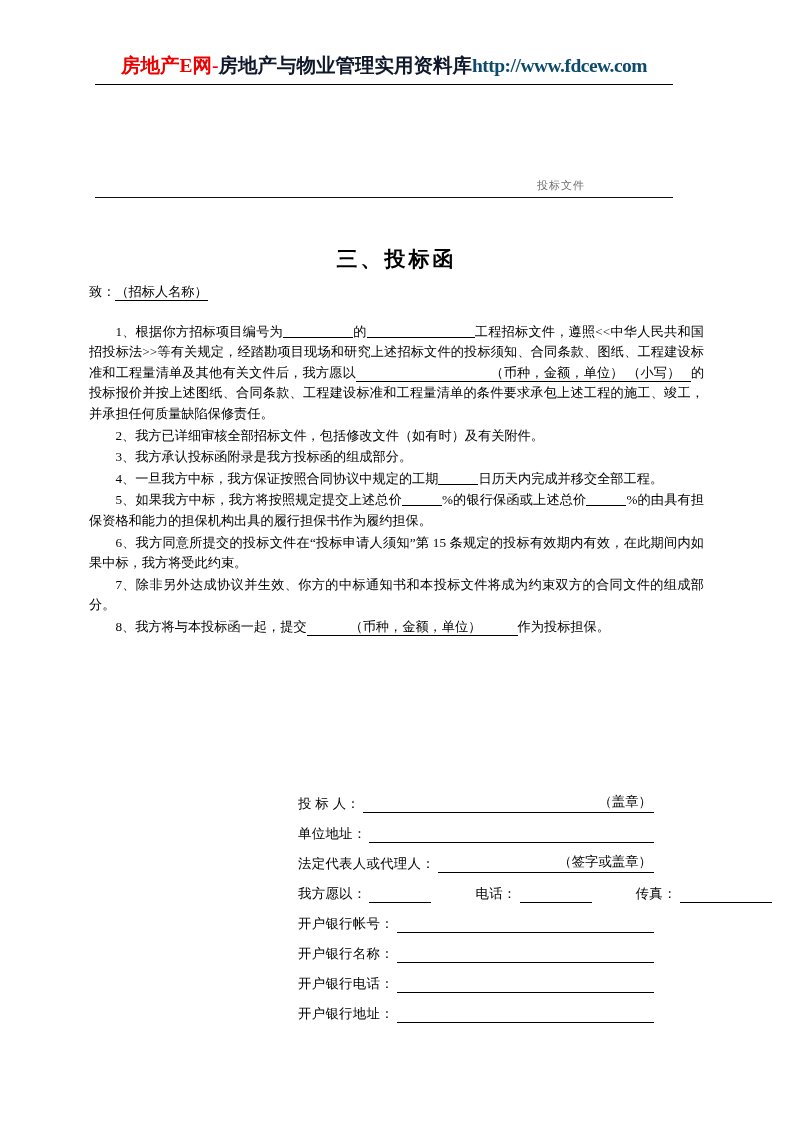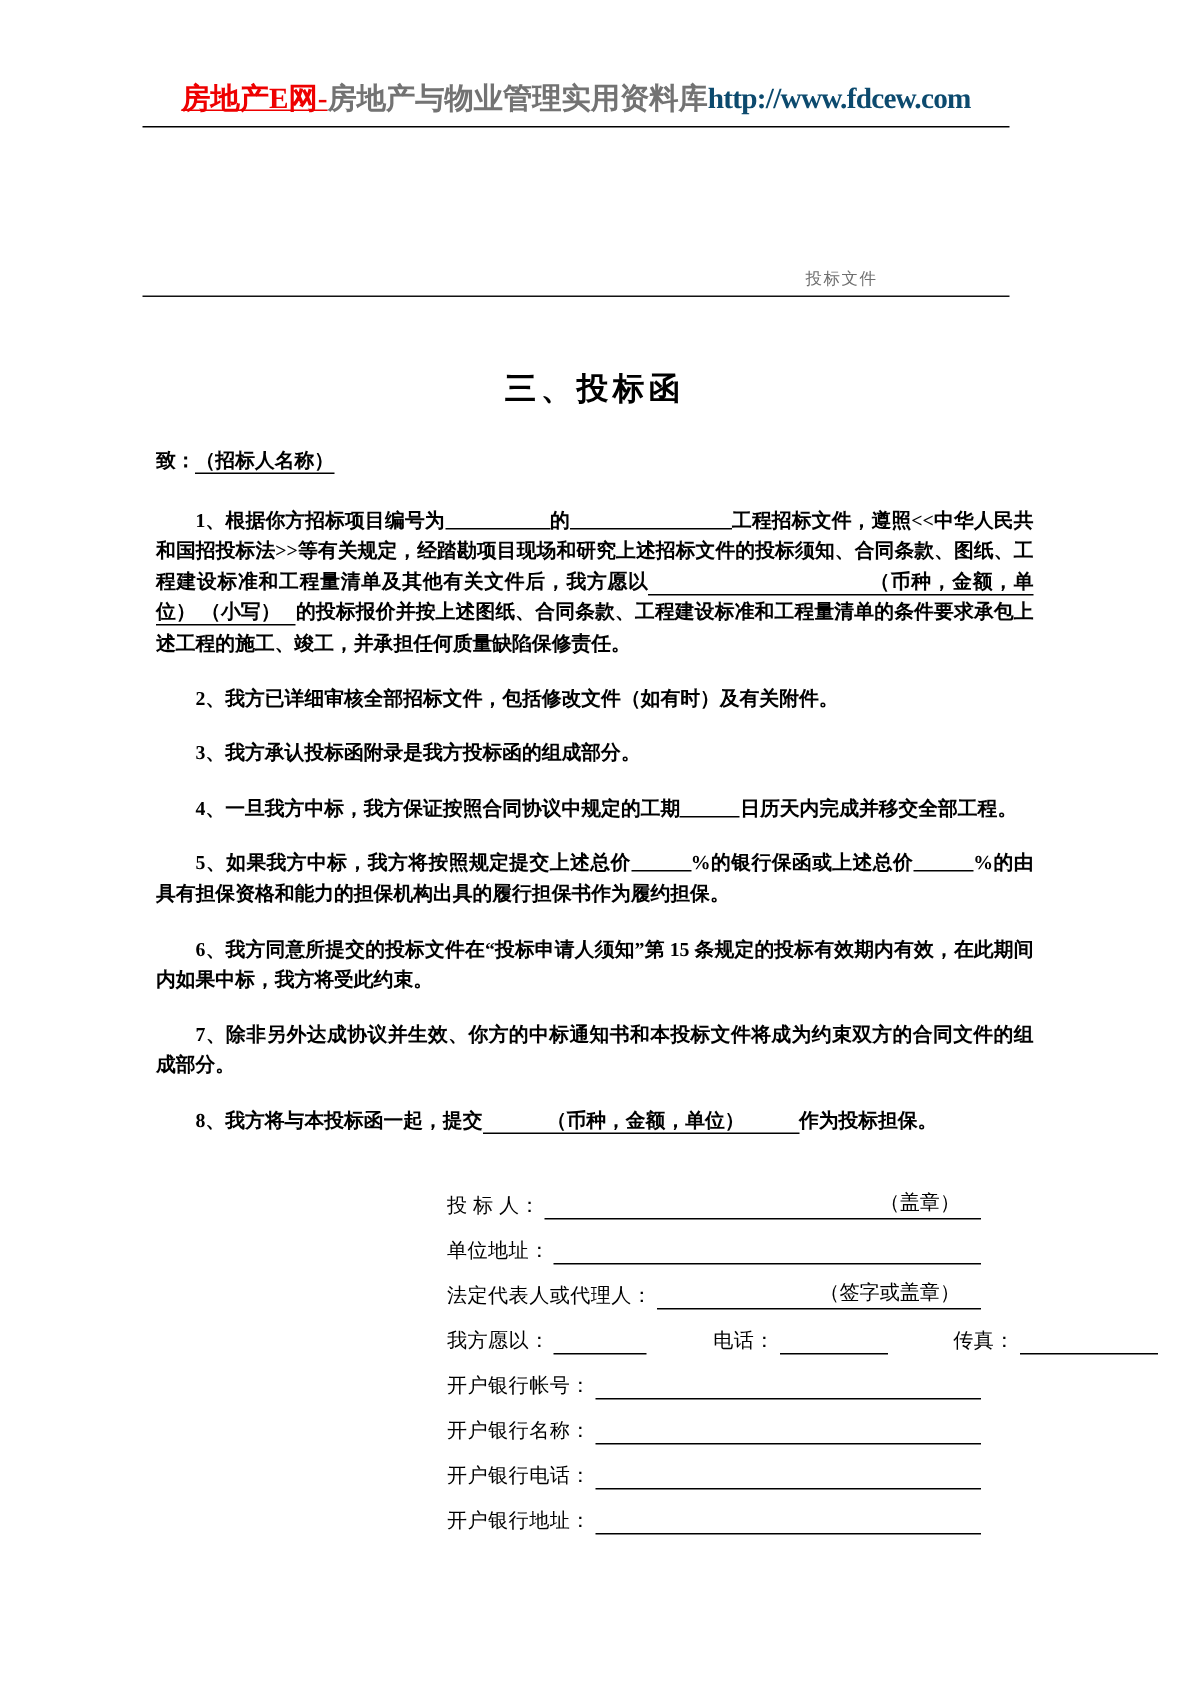--- a/index.html
+++ b/index.html
@@ -22,22 +22,22 @@
     left: 95px;
     top: 52px;
     width: 578px;
     height: 32px;
     text-align: center;
     white-space: nowrap;
     font-size: 19.5px;
     font-weight: bold;
     letter-spacing: 0px;
   }
-  #banner .seg-red   { color: #ee0000; font-family: "Liberation Serif","DejaVu Serif",serif; text-decoration: underline; }
-  #banner .seg-green { color: #737373; font-family: "Liberation Serif","DejaVu Serif",serif; }
+  #banner .seg-red   { color: #ee0000; font-family: "Liberation Serif","DejaVu Serif",serif; }
+  #banner .seg-green { color: #0f172a; font-family: "Liberation Serif","DejaVu Serif",serif; }
   #banner .seg-blue  { color: #0c4a6e; font-family: "Liberation Serif","DejaVu Serif",serif; letter-spacing:-0.5px;}
   #banner-rule {
     position: absolute;
     left: 95px;
     top: 84px;
     width: 578px;
     height: 0;
     border-top: 1.6px solid #000;
   }
 
@@ -79,21 +79,21 @@
   #bodytext {
     position: absolute;
     left: 88px;
     top: 281px;
     width: 617px;
     font-size: 13.2px;
     line-height: 20.6px;
     text-align: justify;
     text-justify: inter-ideograph;
   }
-  #bodytext p { margin: 16px; font-weight: bold; }
+  #bodytext p { margin: 1px; }
   .indent { text-indent: 2em; }
 
   
   .blank {
     display: inline-block;
     border-bottom: 1px solid #000;
     vertical-align: -2px;
     height: 15px;
   }
   .uline {
@@ -125,21 +125,21 @@
   }
   .sig-rule {
     flex: 1 1 auto;
     border-bottom: 1.3px solid #000;
     height: 17px;
     margin-left: 3px;
     position: relative;
   }
   .sig-rule .note {
     position: absolute;
-    right: 14px;
+    right: 2px;
     bottom: 1px;
     font-size: 13.4px;
   }
   .sig-rule.fixed-pc  { flex: 0 0 62px; }
   .sig-rule.fixed-tel { flex: 0 0 72px; }
   .sig-rule.fixed-fax { flex: 0 0 92px; }
   .sig-gap { flex: 0 0 auto; }
 </style>
 </head>
 <body>

